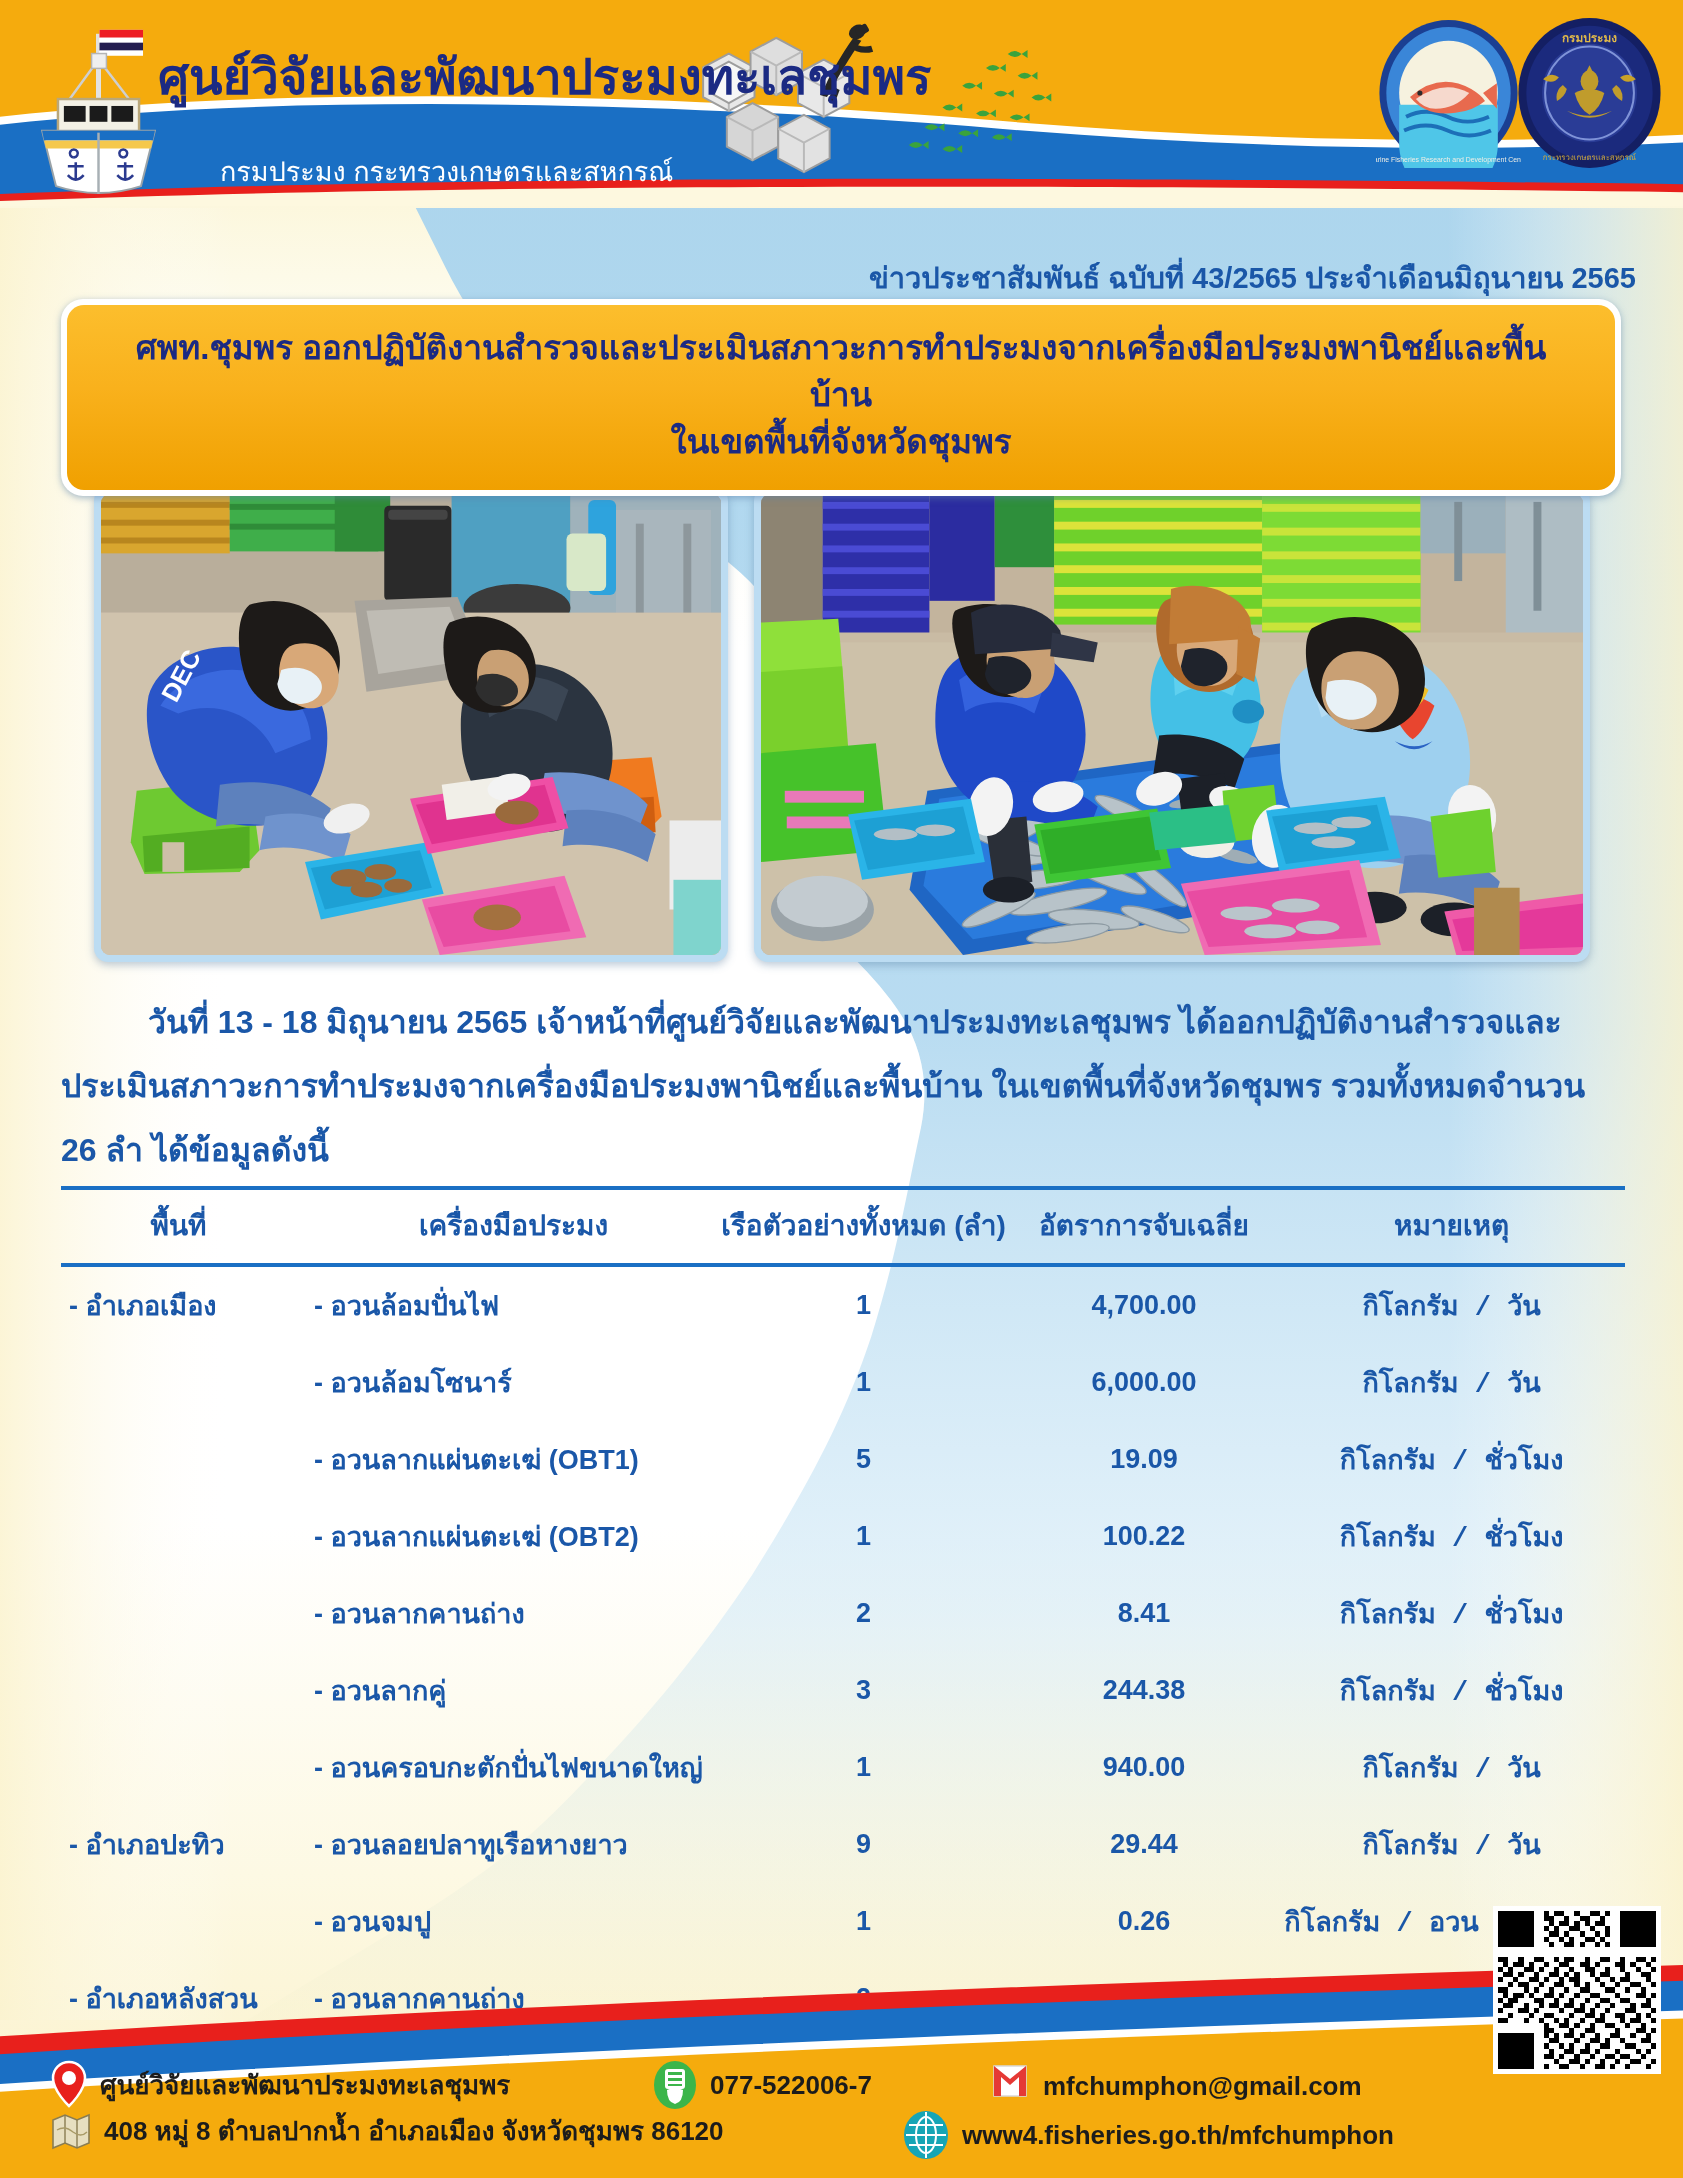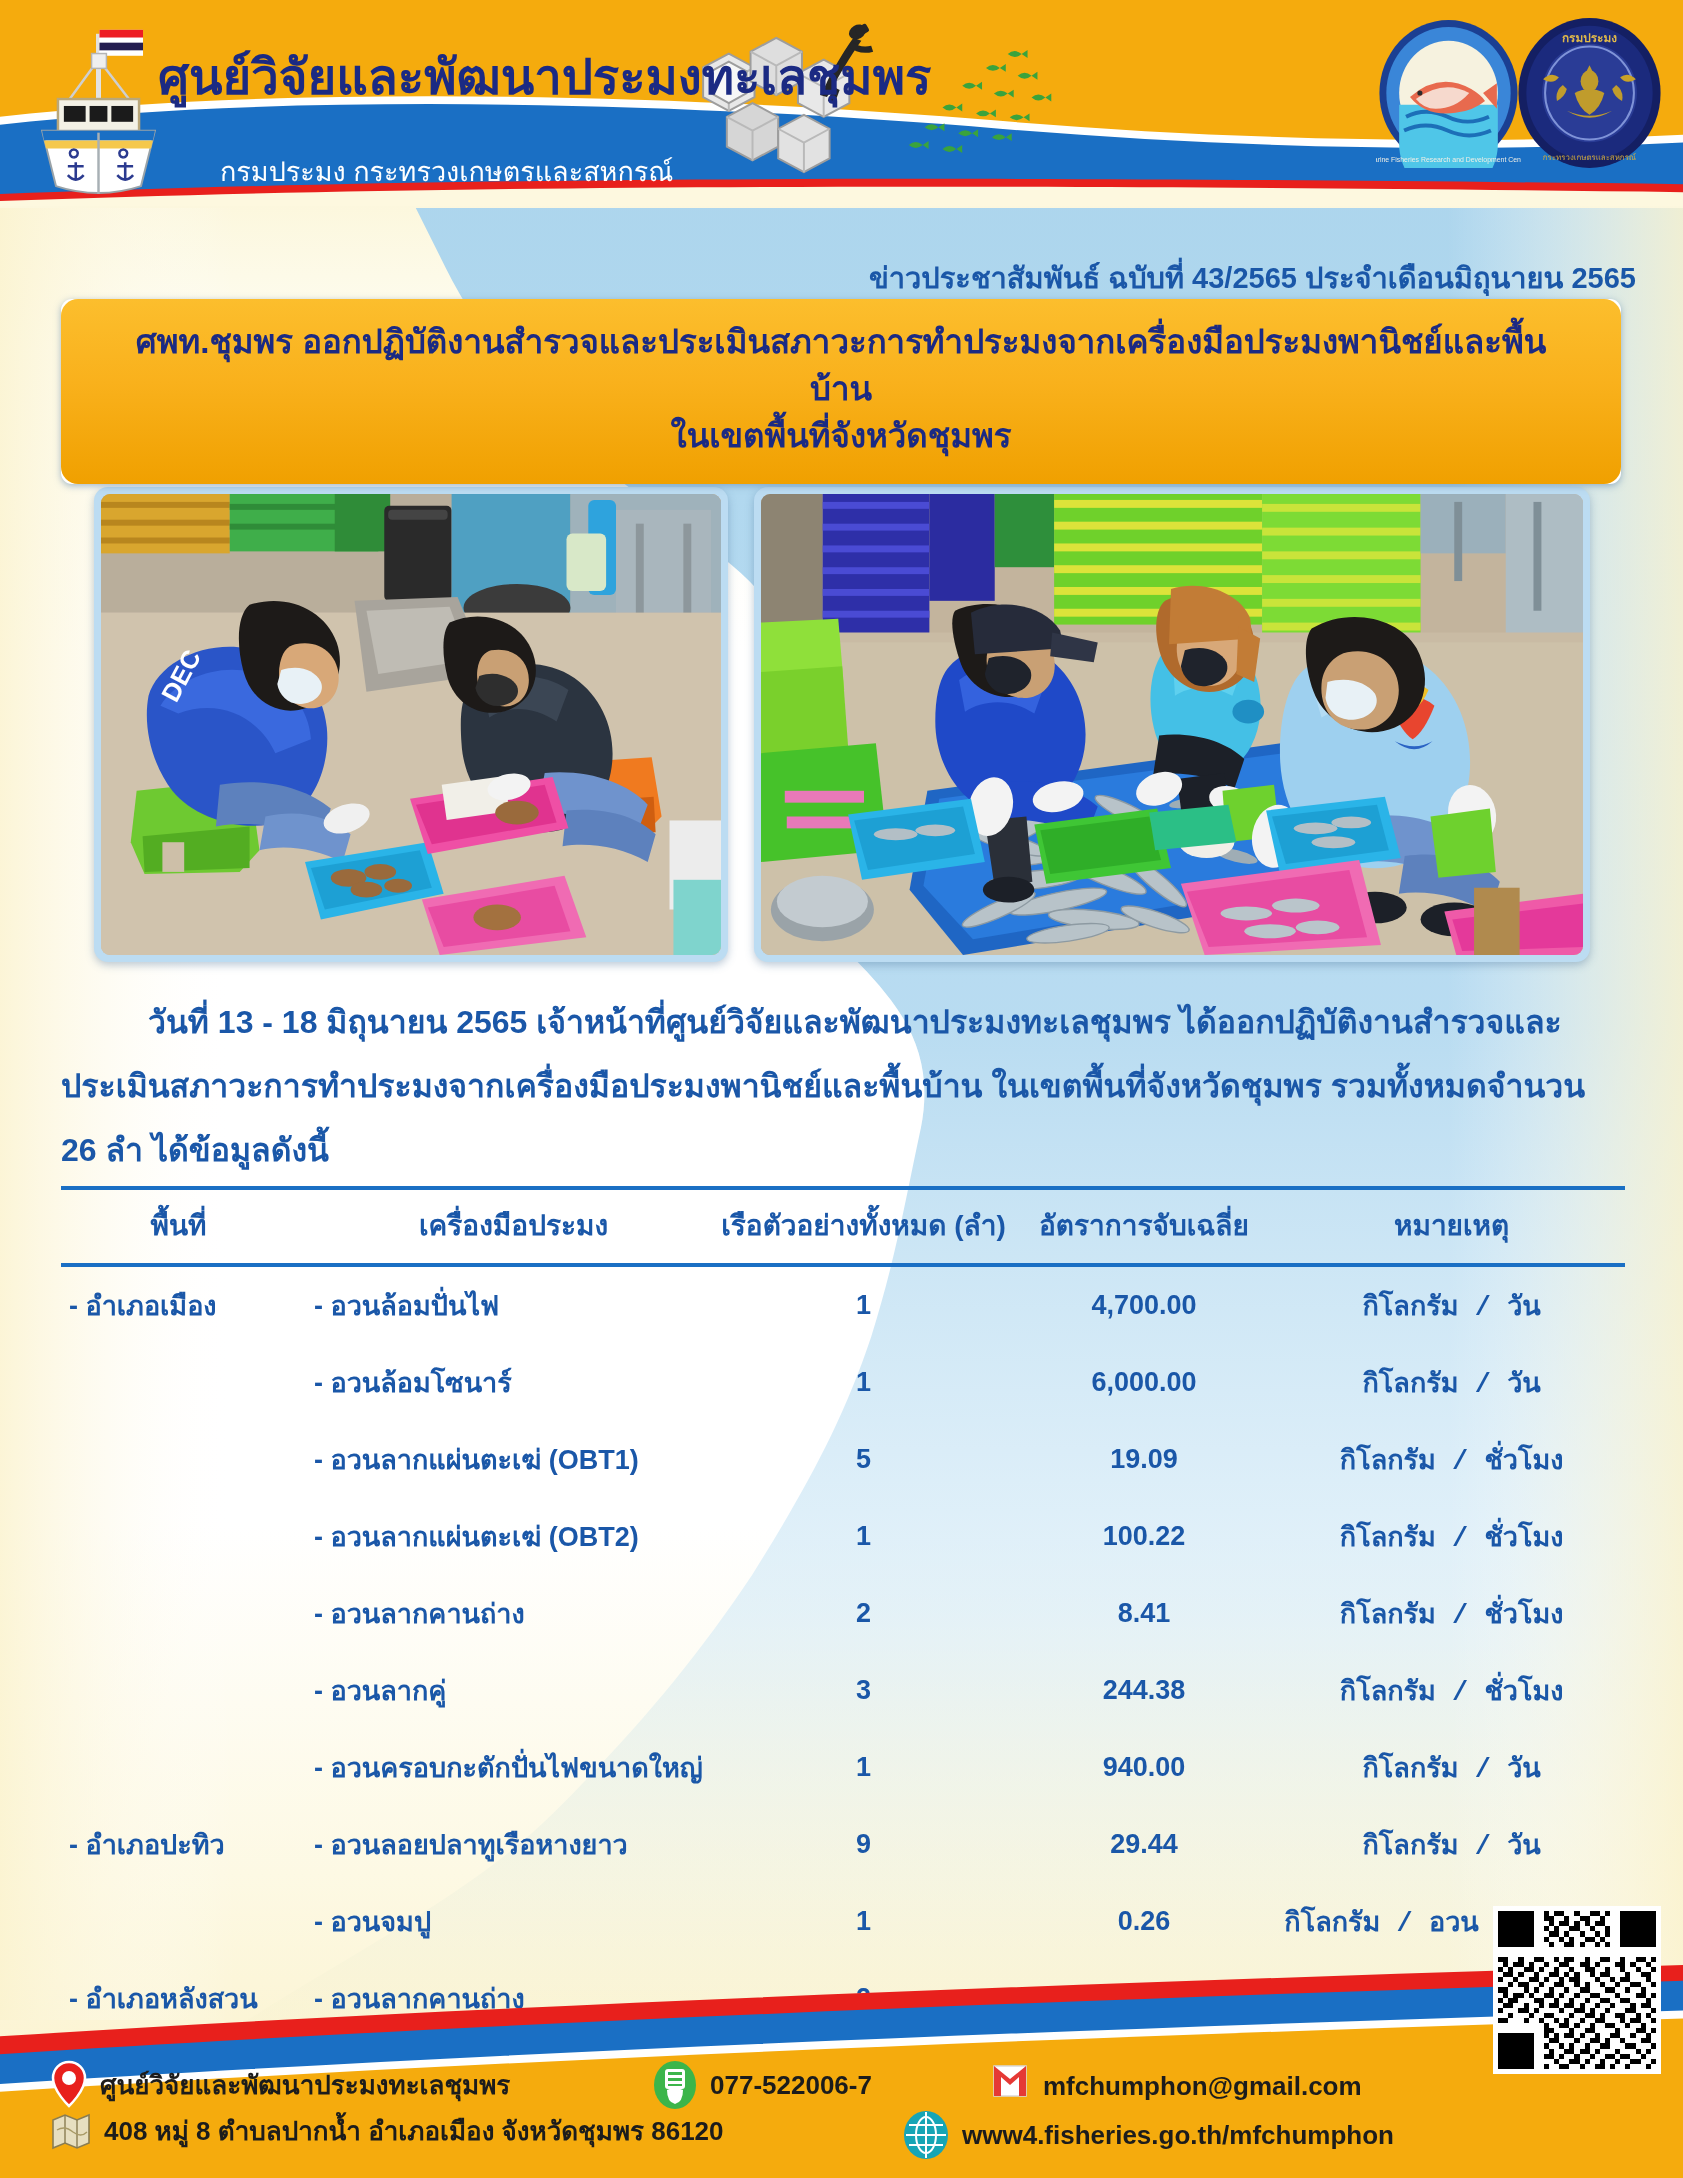--- a/index.html
+++ b/index.html
@@ -65,22 +65,23 @@
     color: #1a57a8;
     white-space: nowrap;
     z-index: 5;
   }
 
   
   .headline-wrap {
     position: absolute;
     left: 61px; top: 299px;
     width: 1560px;
+    padding: 6px;
     background: #ffffff;
-    border-radius: 11px;
+    border-radius: 22px;
     box-shadow: 0 2px 7px rgba(90,130,170,.55);
     z-index: 5;
   }
   .headline-box {
     background: linear-gradient(180deg,#fcbe2d 0%, #f9b11c 45%, #f0a000 100%);
     border-radius: 17px;
     padding: 20px 46px 24px 46px;
     text-align: center;
   }
   .headline-box .hl-line {

